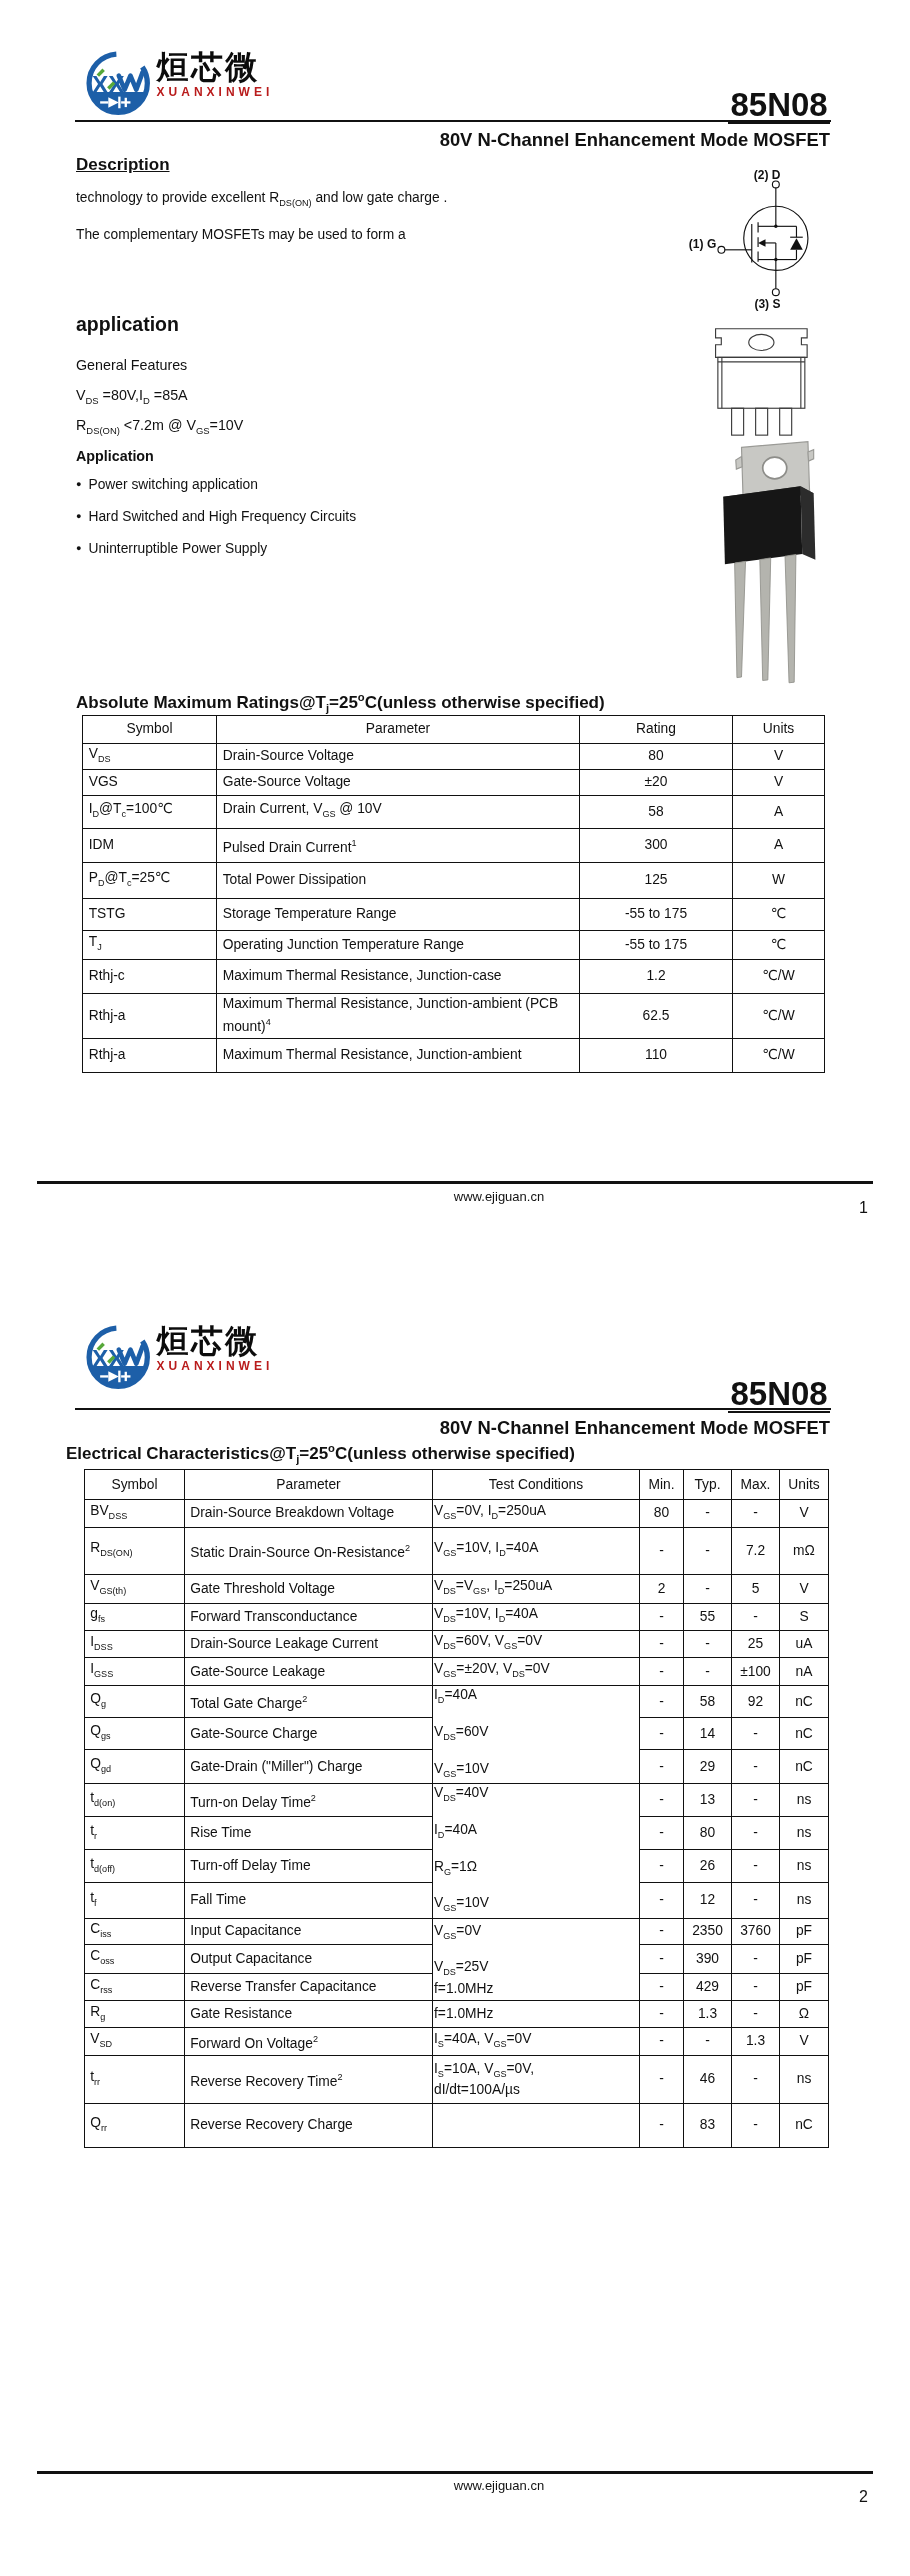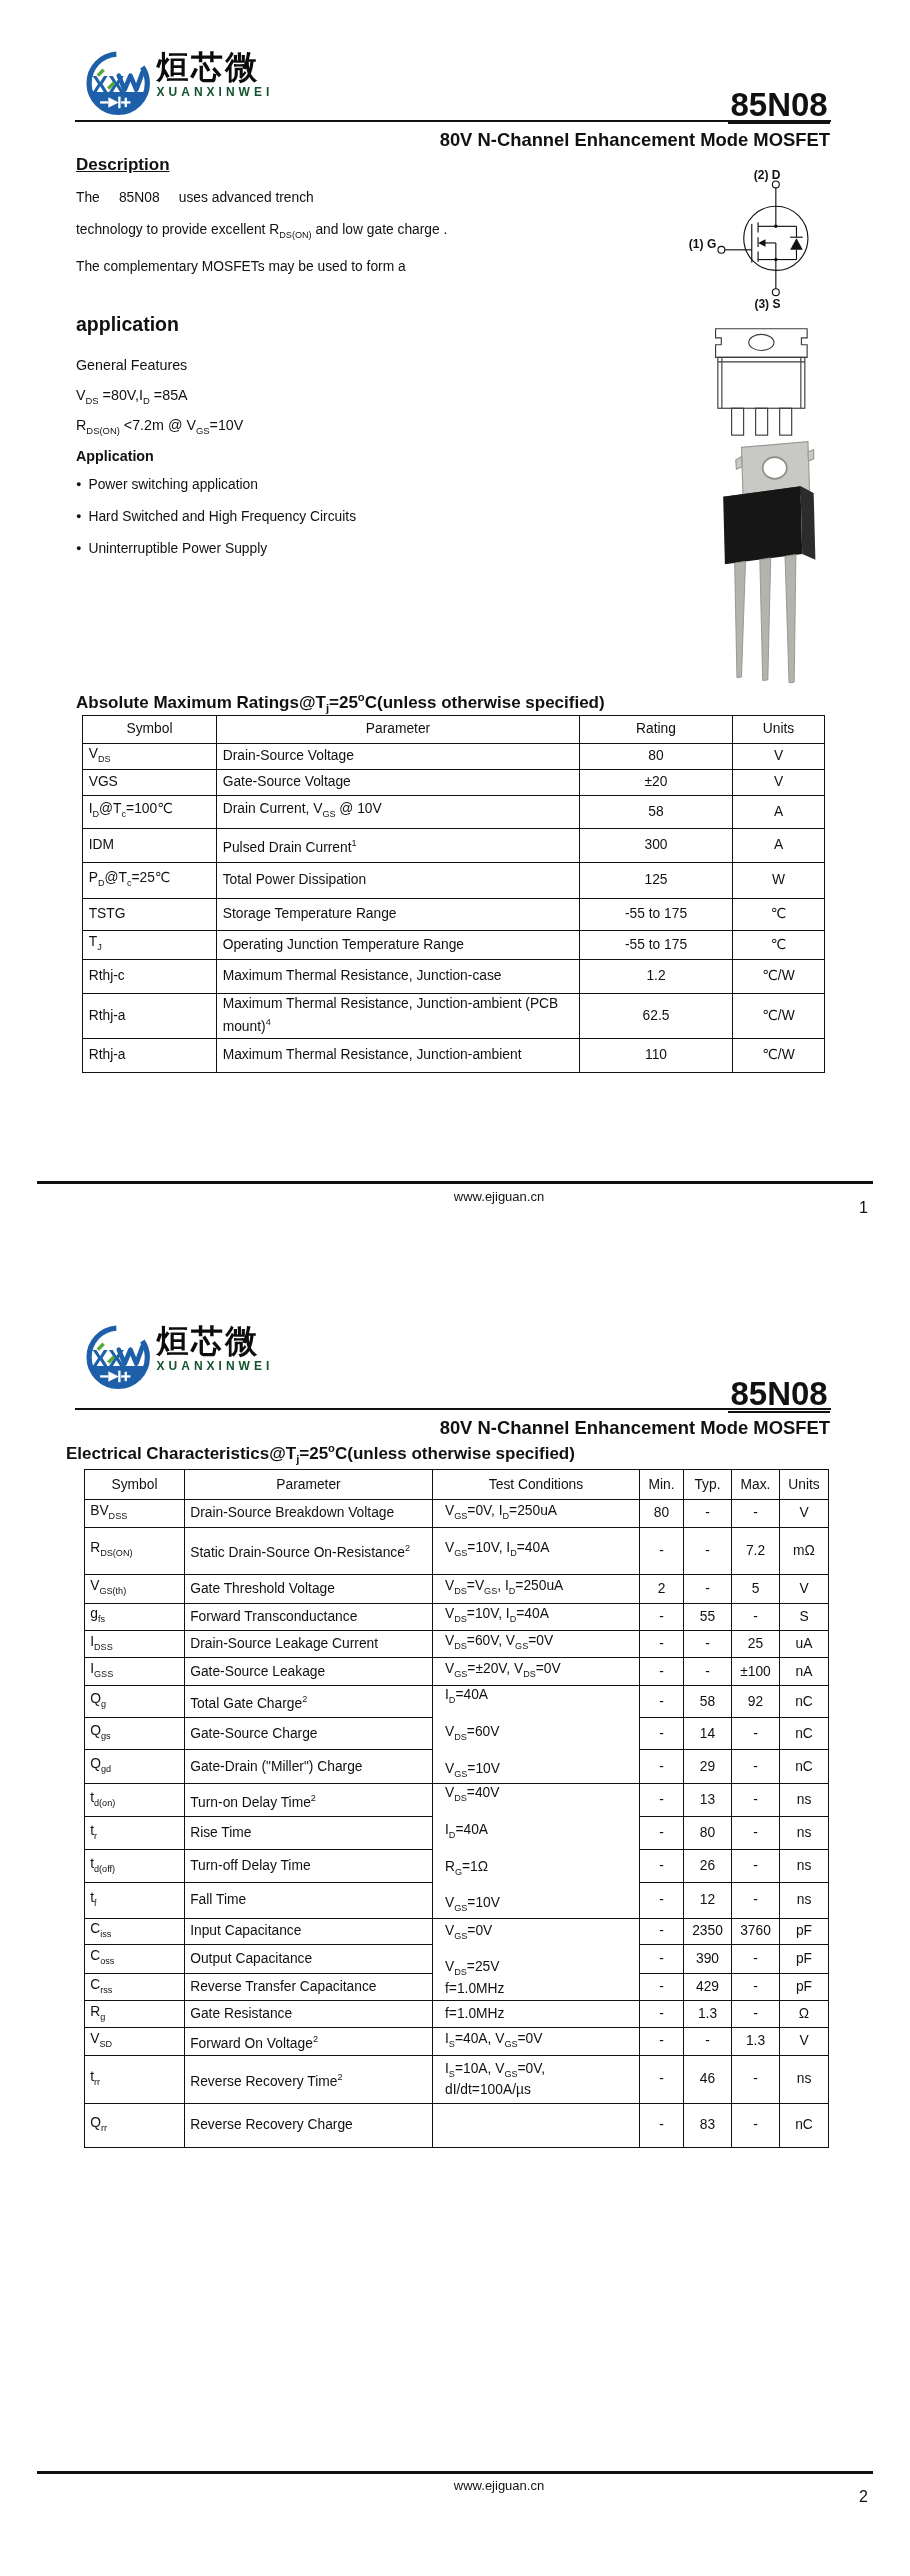--- a/index.html
+++ b/index.html
@@ -5,41 +5,41 @@
   html,body{margin:0;padding:0;background:#fff;}
   .page-wrap{
     position:relative; width:910px; height:2576px; background:#ffffff;
     font-family:"Liberation Sans","DejaVu Sans",sans-serif; color:#111;
   }
   .abs-pos{position:absolute;}
   
   .brand{display:flex;align-items:flex-start;}
   .logo-text{margin-left:4.6px;}
   .logo-cn{font-family:"DejaVu Sans","Liberation Sans",sans-serif;font-weight:bold;font-size:32px;line-height:34px;letter-spacing:2.3px;color:#0c0c0c;}
-  .logo-en{font-size:12px;letter-spacing:4px;font-weight:600;color:#14532d;margin-top:1.1px;}
+  .logo-en{font-size:12px;letter-spacing:4px;font-weight:600;color:#b91c1c;margin-top:1.1px;}
   .part-number{font-weight:bold;font-size:33px;line-height:32px;border-bottom:2.9px solid #111;padding:0 2.3px 0.6px 2.3px;}
   .top-rule{background:#111;height:2.3px;}
   .subtitle{font-weight:bold;font-size:18.4px;}
   
   .h-desc{font-weight:bold;font-size:17px;text-decoration:underline;}
   .desc-lines{font-size:13.8px;line-height:32px;white-space:nowrap;}
   .h-app-big{font-weight:bold;font-size:19.5px;}
   .feat-line{font-size:14.3px;white-space:nowrap;}
   .h-app-small{font-weight:bold;font-size:14.3px;}
   .bullets{font-size:13.8px;}
   .bullets .b-item{height:32px;white-space:nowrap;}
   .bullet-dot{font-size:9.2px;vertical-align:1.7px;margin-right:6.9px;}
   .section-title{font-weight:bold;font-size:17px;white-space:nowrap;}
   
   table.sheet{border-collapse:collapse;table-layout:fixed;border:1.7px solid #111;font-size:13.8px;}
   table.sheet th, table.sheet td{border:1.1px solid #111;text-align:center;vertical-align:middle;padding:1.1px 2.3px;line-height:18px;overflow:hidden;}
   table.sheet thead th{font-weight:normal;border-bottom:1.7px solid #111;}
   table.abs td:nth-child(1), table.abs td:nth-child(2){text-align:left;padding-left:5.7px;}
   table.elec td:nth-child(1), table.elec td:nth-child(2){text-align:left;padding-left:5.2px;}
-  table.elec td.tc{text-align:left;padding-left:12px;line-height:15.5px;}
+  table.elec td.tc{text-align:left;padding-left:1px;line-height:15.5px;}
   sub{font-size:66%;}
   sup{font-size:66%;}
   
   .notes{font-size:13px;line-height:19px;}
   .foot-rule{background:#111;height:2.9px;}
   .footer-url{left:0;width:100%;text-align:center;font-size:13px;margin-left:44px;}
   .page-num{font-size:16px;}
   svg text{font-family:"Liberation Sans","DejaVu Sans",sans-serif;}
 </style>
 </head>
@@ -68,21 +68,20 @@
       <div class="logo-en">XUANXINWEI</div>
     </div>
   </div>
 
   <div class="abs-pos top-rule" style="left:75px;top:120px;width:756px;"></div>
   <div class="abs-pos part-number" style="right:80px;top:89px;">85N08</div>
   <div class="abs-pos subtitle" style="right:80px;top:129px;">80V N-Channel Enhancement Mode MOSFET</div>
 
   <div class="abs-pos h-desc" style="left:76px;top:155px;">Description</div>
   <div class="abs-pos desc-lines" style="left:76px;top:182px;">
-    <div>The&nbsp;&nbsp;&nbsp;&nbsp; 85N08&nbsp;&nbsp;&nbsp;&nbsp; uses advanced trench</div>
     <div>technology to provide excellent R<sub>DS(ON)</sub> and low gate charge .</div>
     <div>The complementary MOSFETs may be used to form a</div>
   </div>
 
   <div class="abs-pos h-app-big" style="left:76px;top:313px;">application</div>
   <div class="abs-pos feat-line" style="left:76px;top:357px;">General Features</div>
   <div class="abs-pos feat-line" style="left:76px;top:387px;">V<sub>DS</sub> =80V,I<sub>D</sub> =85A</div>
   <div class="abs-pos feat-line" style="left:76px;top:417px;">R<sub>DS(ON)</sub> &lt;7.2m @ V<sub>GS</sub>=10V</div>
   <div class="abs-pos h-app-small" style="left:76px;top:448px;">Application</div>
 

